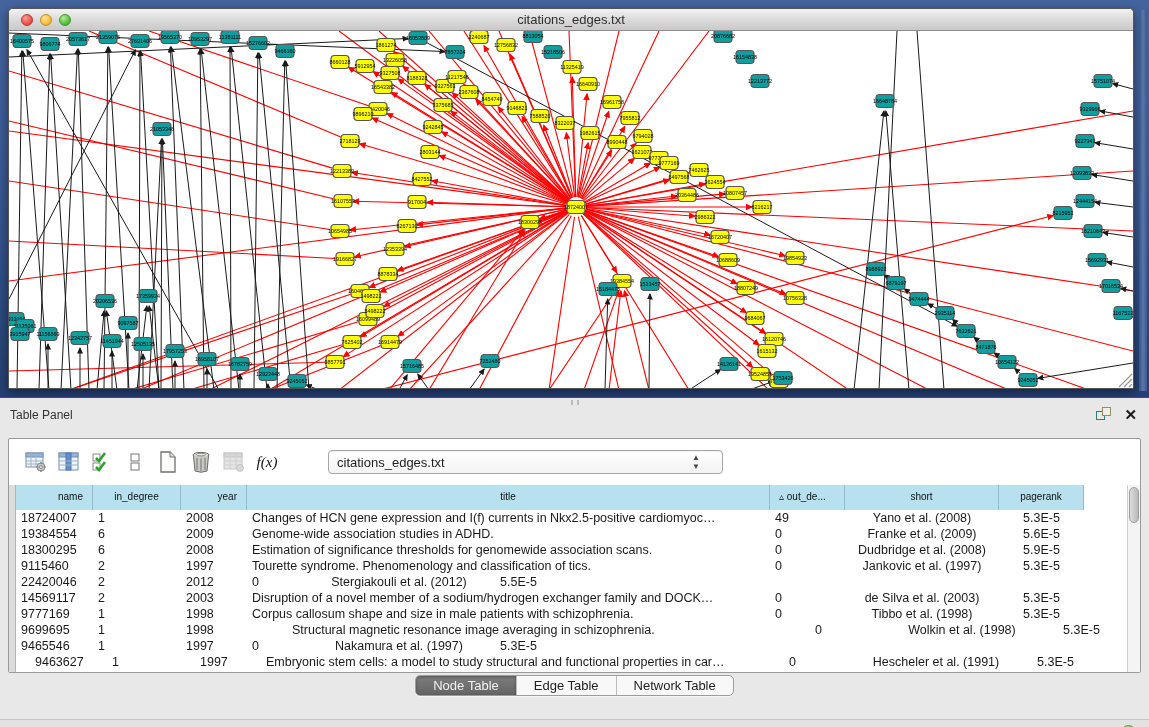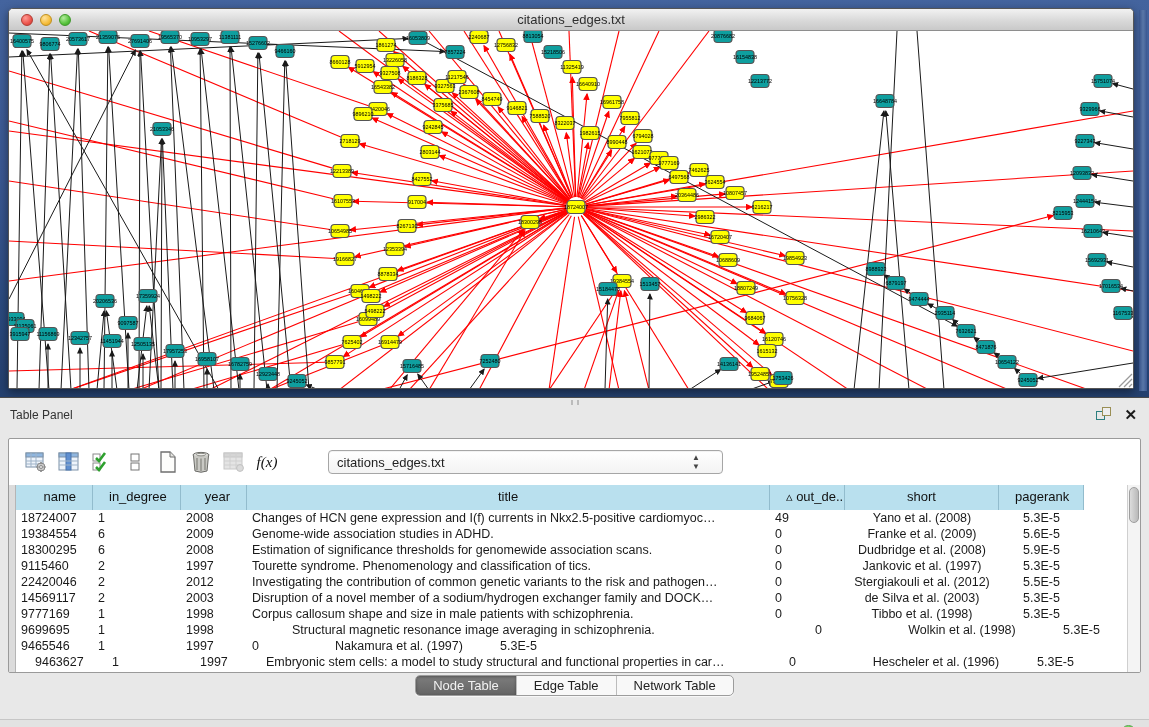--- a/index.html
+++ b/index.html
@@ -48,22 +48,22 @@
     background:linear-gradient(180deg,#fff,#f3f3f3); display:flex; align-items:center;
     padding:0 8px; font-size:13px; color:#222; position:relative;
     box-shadow:inset 0 1px 1px rgba(0,0,0,.06); }
   .combo .stepper { position:absolute; right:22px; top:2px; display:flex; flex-direction:column; line-height:9px;
     font-size:8px; color:#444; }
 
   .tbl { position:absolute; left:0; top:46px; right:0; bottom:0; }
   .gutter { position:absolute; left:0; top:0; bottom:0; width:7px; background:#dcdcdc; border-right:1px solid #b5b5b5; }
   .hdr-row { position:absolute; left:7px; top:0; right:13px; height:25px; display:flex;
     border-bottom:1px solid #8a8a8a; background:#fff; }
-  .hdr-cell { height:25px; line-height:24px; font-size:13px; color:#111; background:#b9e0ee;
-    border-right:1px solid #92bccd; overflow:hidden; white-space:nowrap; padding:0 16px; }
+  .hdr-cell { height:25px; line-height:24px; font-size:10px; color:#111; background:#b9e0ee;
+    border-right:1px solid #92bccd; overflow:hidden; white-space:nowrap; padding:0 9px; }
   .hdr-fill { flex:1; background:#fff; border:none; }
   .rows { position:absolute; left:7px; top:25px; right:13px; bottom:0; overflow:hidden; }
   .trow { display:flex; height:16px; }
   .tcell { height:16px; line-height:16px; font-size:12.5px; color:#1a1a1a;
     white-space:nowrap; overflow:hidden; padding:0 5px; }
   .vscroll { position:absolute; right:0; top:0; bottom:0; width:13px; background:#f4f4f4; border-left:1px solid #cfcfcf; }
   .vthumb { position:absolute; left:1px; right:1px; top:2px; height:36px; border-radius:6px;
     background:linear-gradient(90deg,#dcdcdc,#b9b9b9); border:1px solid #9e9e9e; }
 
   .tabbar { position:absolute; left:0; right:0; top:277px; display:flex; justify-content:center; }
@@ -937,21 +937,20 @@
               <div class="tcell" style="width: 66px; text-align: left;">1997</div>
               <div class="tcell" style="width: 523px; text-align: left;">Tourette syndrome. Phenomenology and classification of tics.</div>
               <div class="tcell" style="width: 75px; text-align: left;">0</div>
               <div class="tcell" style="width: 154px; text-align: center;">Jankovic et al. (1997)</div>
               <div class="tcell" style="width: 85px; text-align: center;">5.3E-5</div>
             </div>
             <div class="trow">
               <div class="tcell" style="width: 77px; text-align: left;">22420046</div>
               <div class="tcell" style="width: 88px; text-align: left;">2</div>
               <div class="tcell" style="width: 66px; text-align: left;">2012</div>
-              <div class="tcell" style="width: 523px; text-align: left;">Investigating the contribution of common genetic variants to the risk and pathogen…</div>
               <div class="tcell" style="width: 75px; text-align: left;">0</div>
               <div class="tcell" style="width: 154px; text-align: center;">Stergiakouli et al. (2012)</div>
               <div class="tcell" style="width: 85px; text-align: center;">5.5E-5</div>
             </div>
             <div class="trow">
               <div class="tcell" style="width: 77px; text-align: left;">14569117</div>
               <div class="tcell" style="width: 88px; text-align: left;">2</div>
               <div class="tcell" style="width: 66px; text-align: left;">2003</div>
               <div class="tcell" style="width: 523px; text-align: left;">Disruption of a novel member of a sodium/hydrogen exchanger family and DOCK…</div>
               <div class="tcell" style="width: 75px; text-align: left;">0</div>
@@ -983,21 +982,21 @@
               <div class="tcell" style="width: 75px; text-align: left;">0</div>
               <div class="tcell" style="width: 154px; text-align: center;">Nakamura et al. (1997)</div>
               <div class="tcell" style="width: 85px; text-align: center;">5.3E-5</div>
             </div>
             <div class="trow">
               <div class="tcell" style="width: 77px; text-align: left; margin-left: 14px;">9463627</div>
               <div class="tcell" style="width: 88px; text-align: left;">1</div>
               <div class="tcell" style="width: 66px; text-align: left;">1997</div>
               <div class="tcell" style="width: 523px; text-align: left;">Embryonic stem cells: a model to study structural and functional properties in car…</div>
               <div class="tcell" style="width: 75px; text-align: left;">0</div>
-              <div class="tcell" style="width: 154px; text-align: center;">Hescheler et al. (1996)</div>
+              <div class="tcell" style="width: 154px; text-align: center;">Hescheler et al. (1991)</div>
               <div class="tcell" style="width: 85px; text-align: center;">5.3E-5</div>
             </div>
           </div>
         <div class="vscroll">
           <div class="vthumb"></div>
         </div>
       </div>
     </div>
 
     <div class="tabbar">

